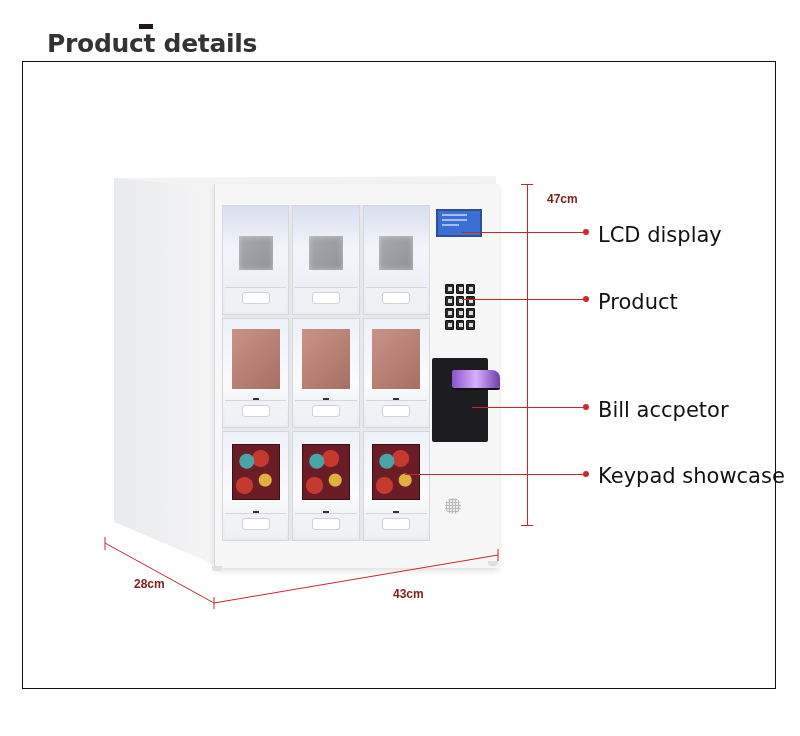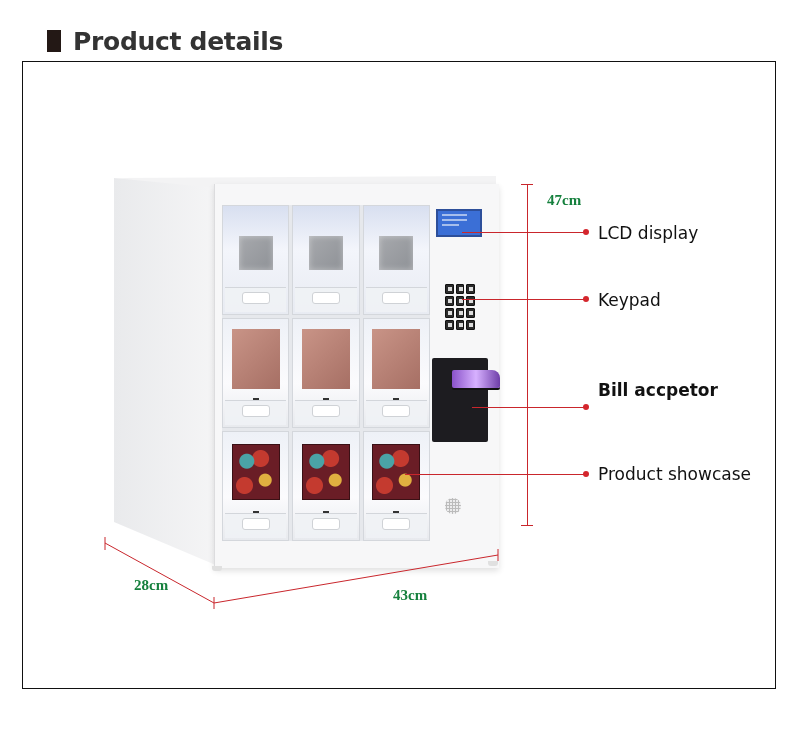--- a/index.html
+++ b/index.html
@@ -1,17 +1,17 @@
 <!DOCTYPE html>
 <html><head>
 <meta charset="utf-8">
 <style>
   html, body { margin:0; padding:0; background:#ffffff; }
   body { width:800px; height:736px; position:relative; overflow:hidden; font-family:"Liberation Sans", "DejaVu Sans", sans-serif; }
-  .title-wrap { position:absolute; left:47px; top:24px; height:34px; display:flex; align-items:center; }
+  .title-wrap { position:absolute; left:47px; top:24px; height:34px; display:flex; align-items:center;flex-direction:column; }
   .title-square { width:14px; height:22px; background:#231815; margin-right:12px; }
   .title-text { font-family:"DejaVu Sans", sans-serif; font-weight:bold; font-size:25px; color:#333333; letter-spacing:-0.3px; }
   .frame { position:absolute; left:22px; top:61px; width:754px; height:628px; border:1.5px solid #111; box-sizing:border-box; }
 
   
   .cab-side { position:absolute; left:114px; top:178px; width:104px; height:388px; background:linear-gradient(90deg,#e9eaec,#f5f5f6); clip-path:polygon(0 0,100% 6px,100% 100%,0 344px); }
   .cab-top { position:absolute; left:114px; top:176px; width:382px; height:12px; background:#f3f3f4; clip-path:polygon(0 2px,100% 0,100% 100%,27% 100%); }
   .cab-front { position:absolute; left:214px; top:184px; width:284px; height:384px; background:#f7f7f8; border-left:1px solid #dcdcde; box-shadow:0 3px 6px rgba(0,0,0,0.12); }
   .foot { position:absolute; width:10px; height:5px; background:#e0e0e0; border-radius:0 0 3px 3px; }
   .grid { position:absolute; left:222px; top:205px; width:208px; height:336px; display:grid; grid-template-columns:repeat(3,1fr); grid-template-rows:repeat(3,1fr); gap:3px; background:#e6e8ec; }
@@ -35,22 +35,22 @@
   .keypad { position:absolute; left:445px; top:284px; width:30px; height:46px; display:grid; grid-template-columns:repeat(3,1fr); gap:2px; }
   .key { background:#2b2b2b; border:1px solid #111; border-radius:1px; position:relative; }
   .key::after { content:""; position:absolute; left:2px; top:2px; width:4px; height:4px; background:#ddd; }
   .bill { position:absolute; left:432px; top:358px; width:56px; height:84px; background:#1d1c20; border-radius:2px; }
   .bill-slot { position:absolute; left:452px; top:370px; width:48px; height:18px; background:linear-gradient(90deg,#8a52c9,#d7b1ff,#6e3ea8); border-radius:2px 8px 2px 2px; box-shadow:0 2px 0 #111; }
   .speaker { position:absolute; left:445px; top:498px; width:16px; height:16px; border-radius:50%; background:radial-gradient(circle,#bbb 1px,transparent 1.5px) 0 0/3px 3px; }
 
   
   .red { background:#c9262c; position:absolute; }
   .dot { position:absolute; width:6px; height:6px; border-radius:50%; background:#d4262d; }
-  .label { position:absolute; font-family:"DejaVu Sans", sans-serif; font-size:17px; color:#111; }
-  .dim { position:absolute; font-family:Liberation Serif, serif; font-weight:bold; font-size:15px; color:#15803d; }
+  .label { position:absolute; font-family:"DejaVu Sans", sans-serif; font-size:21px; color:#111; }
+  .dim { position:absolute; font-family:Liberation Sans, sans-serif; font-weight:bold; font-size:12px; color:#7f1d1d; }
 </style>
 </head>
 <body>
 
 <div class="title-wrap">
   <div class="title-square"></div>
   <div class="title-text">Product details</div>
 </div>
 
 <div class="frame"></div>
@@ -155,29 +155,29 @@
 <div class="red" style="left:521px;top:184px;width:12px;height:1px;"></div>
 <div class="red" style="left:521px;top:525px;width:12px;height:1px;"></div>
 <div class="dim" style="left:547px;top:192px;">47cm</div>
 
 <div class="red" style="left:462px;top:232px;width:124px;height:1px;"></div>
 <div class="dot" style="left:583px;top:229px;"></div>
 <div class="label" style="left:598px;top:223px;">LCD display</div>
 
 <div class="red" style="left:462px;top:299px;width:124px;height:1px;"></div>
 <div class="dot" style="left:583px;top:296px;"></div>
-<div class="label" style="left:598px;top:290px;">Keypad</div>
+<div class="label" style="left:598px;top:290px;">Product</div>
 
 <div class="red" style="left:472px;top:407px;width:114px;height:1px;"></div>
 <div class="dot" style="left:583px;top:404px;"></div>
-<div class="label" style="left:598px;top:380px;font-weight:bold;">Bill accpetor</div>
+<div class="label" style="left:598px;top:398px;">Bill accpetor</div>
 
 <div class="red" style="left:405px;top:474px;width:181px;height:1px;"></div>
 <div class="dot" style="left:583px;top:471px;"></div>
-<div class="label" style="left:598px;top:464px;">Product showcase</div>
+<div class="label" style="left:598px;top:464px;">Keypad showcase</div>
 
 <svg style="position:absolute;left:0;top:0;" width="800" height="736">
   <line x1="105" y1="543" x2="214" y2="603" stroke="#c9262c" stroke-width="1"></line>
   <line x1="105" y1="537" x2="105" y2="550" stroke="#c9262c" stroke-width="1"></line>
   <line x1="214" y1="597" x2="214" y2="609" stroke="#c9262c" stroke-width="1"></line>
   <line x1="214" y1="603" x2="498" y2="555" stroke="#c9262c" stroke-width="1"></line>
   <line x1="498" y1="549" x2="498" y2="561" stroke="#c9262c" stroke-width="1"></line>
 </svg>
 <div class="dim" style="left:134px;top:577px;">28cm</div>
 <div class="dim" style="left:371px;top:587px;margin-left:22px;">43cm</div>

